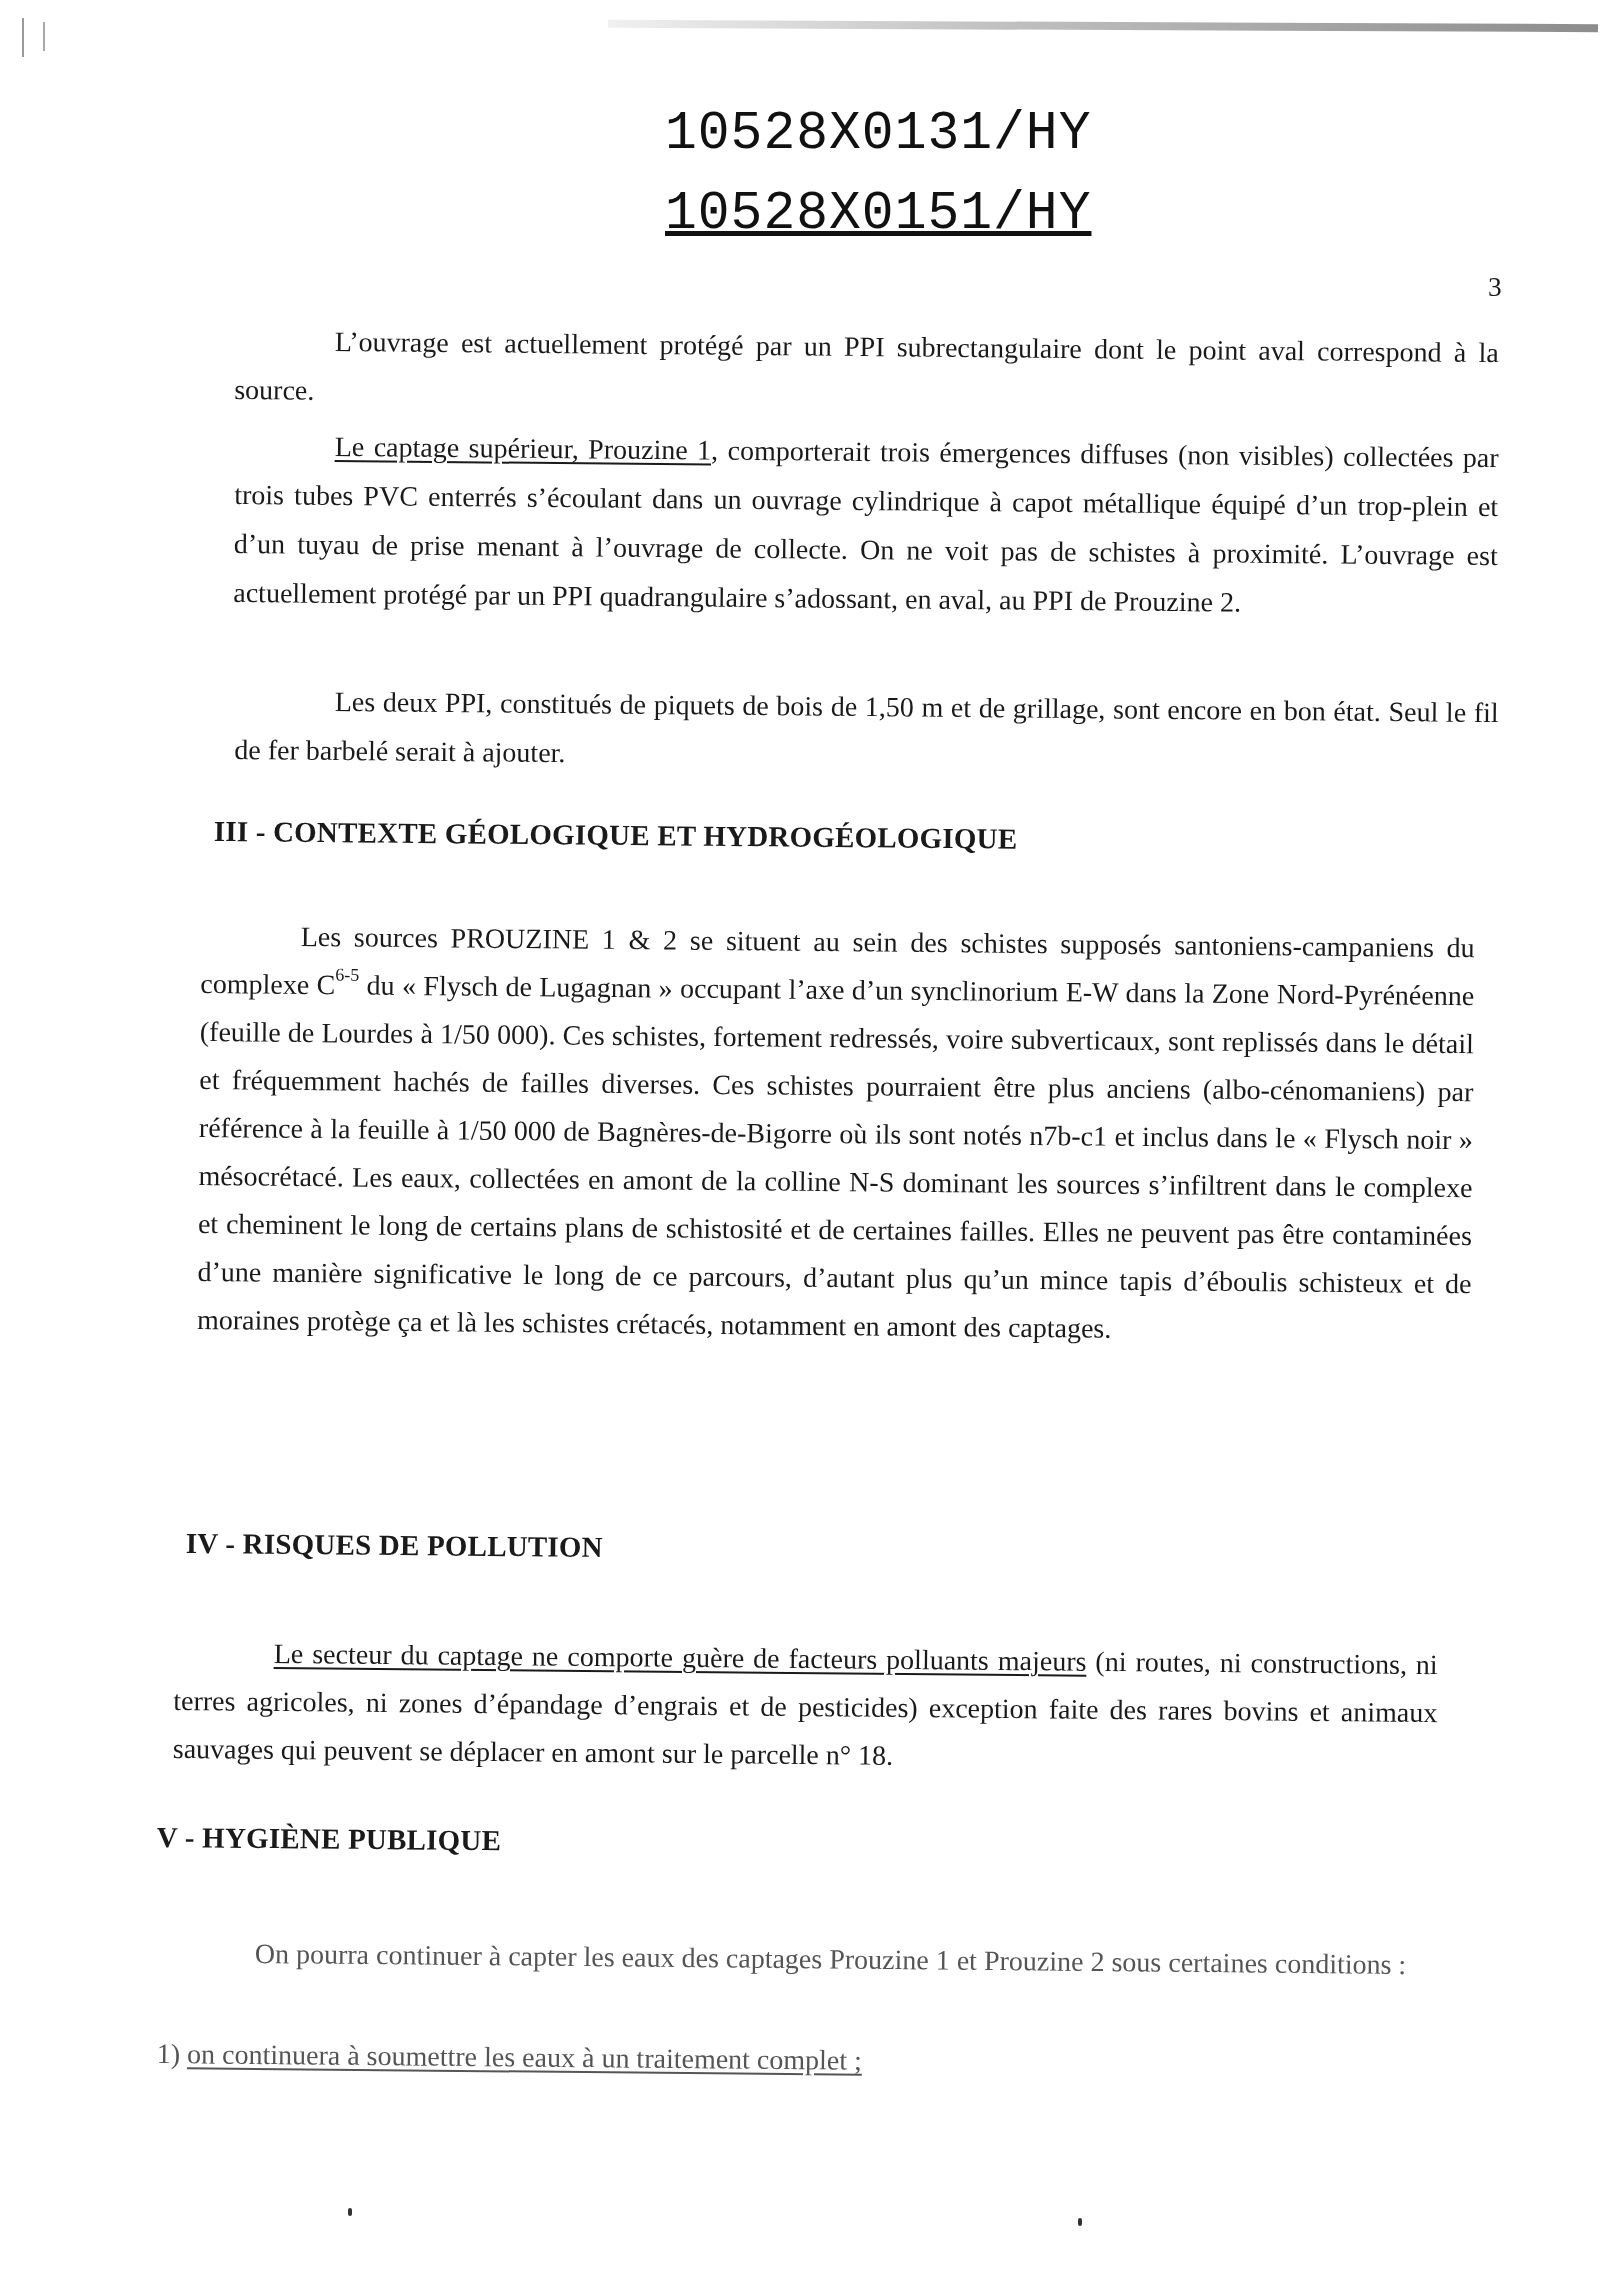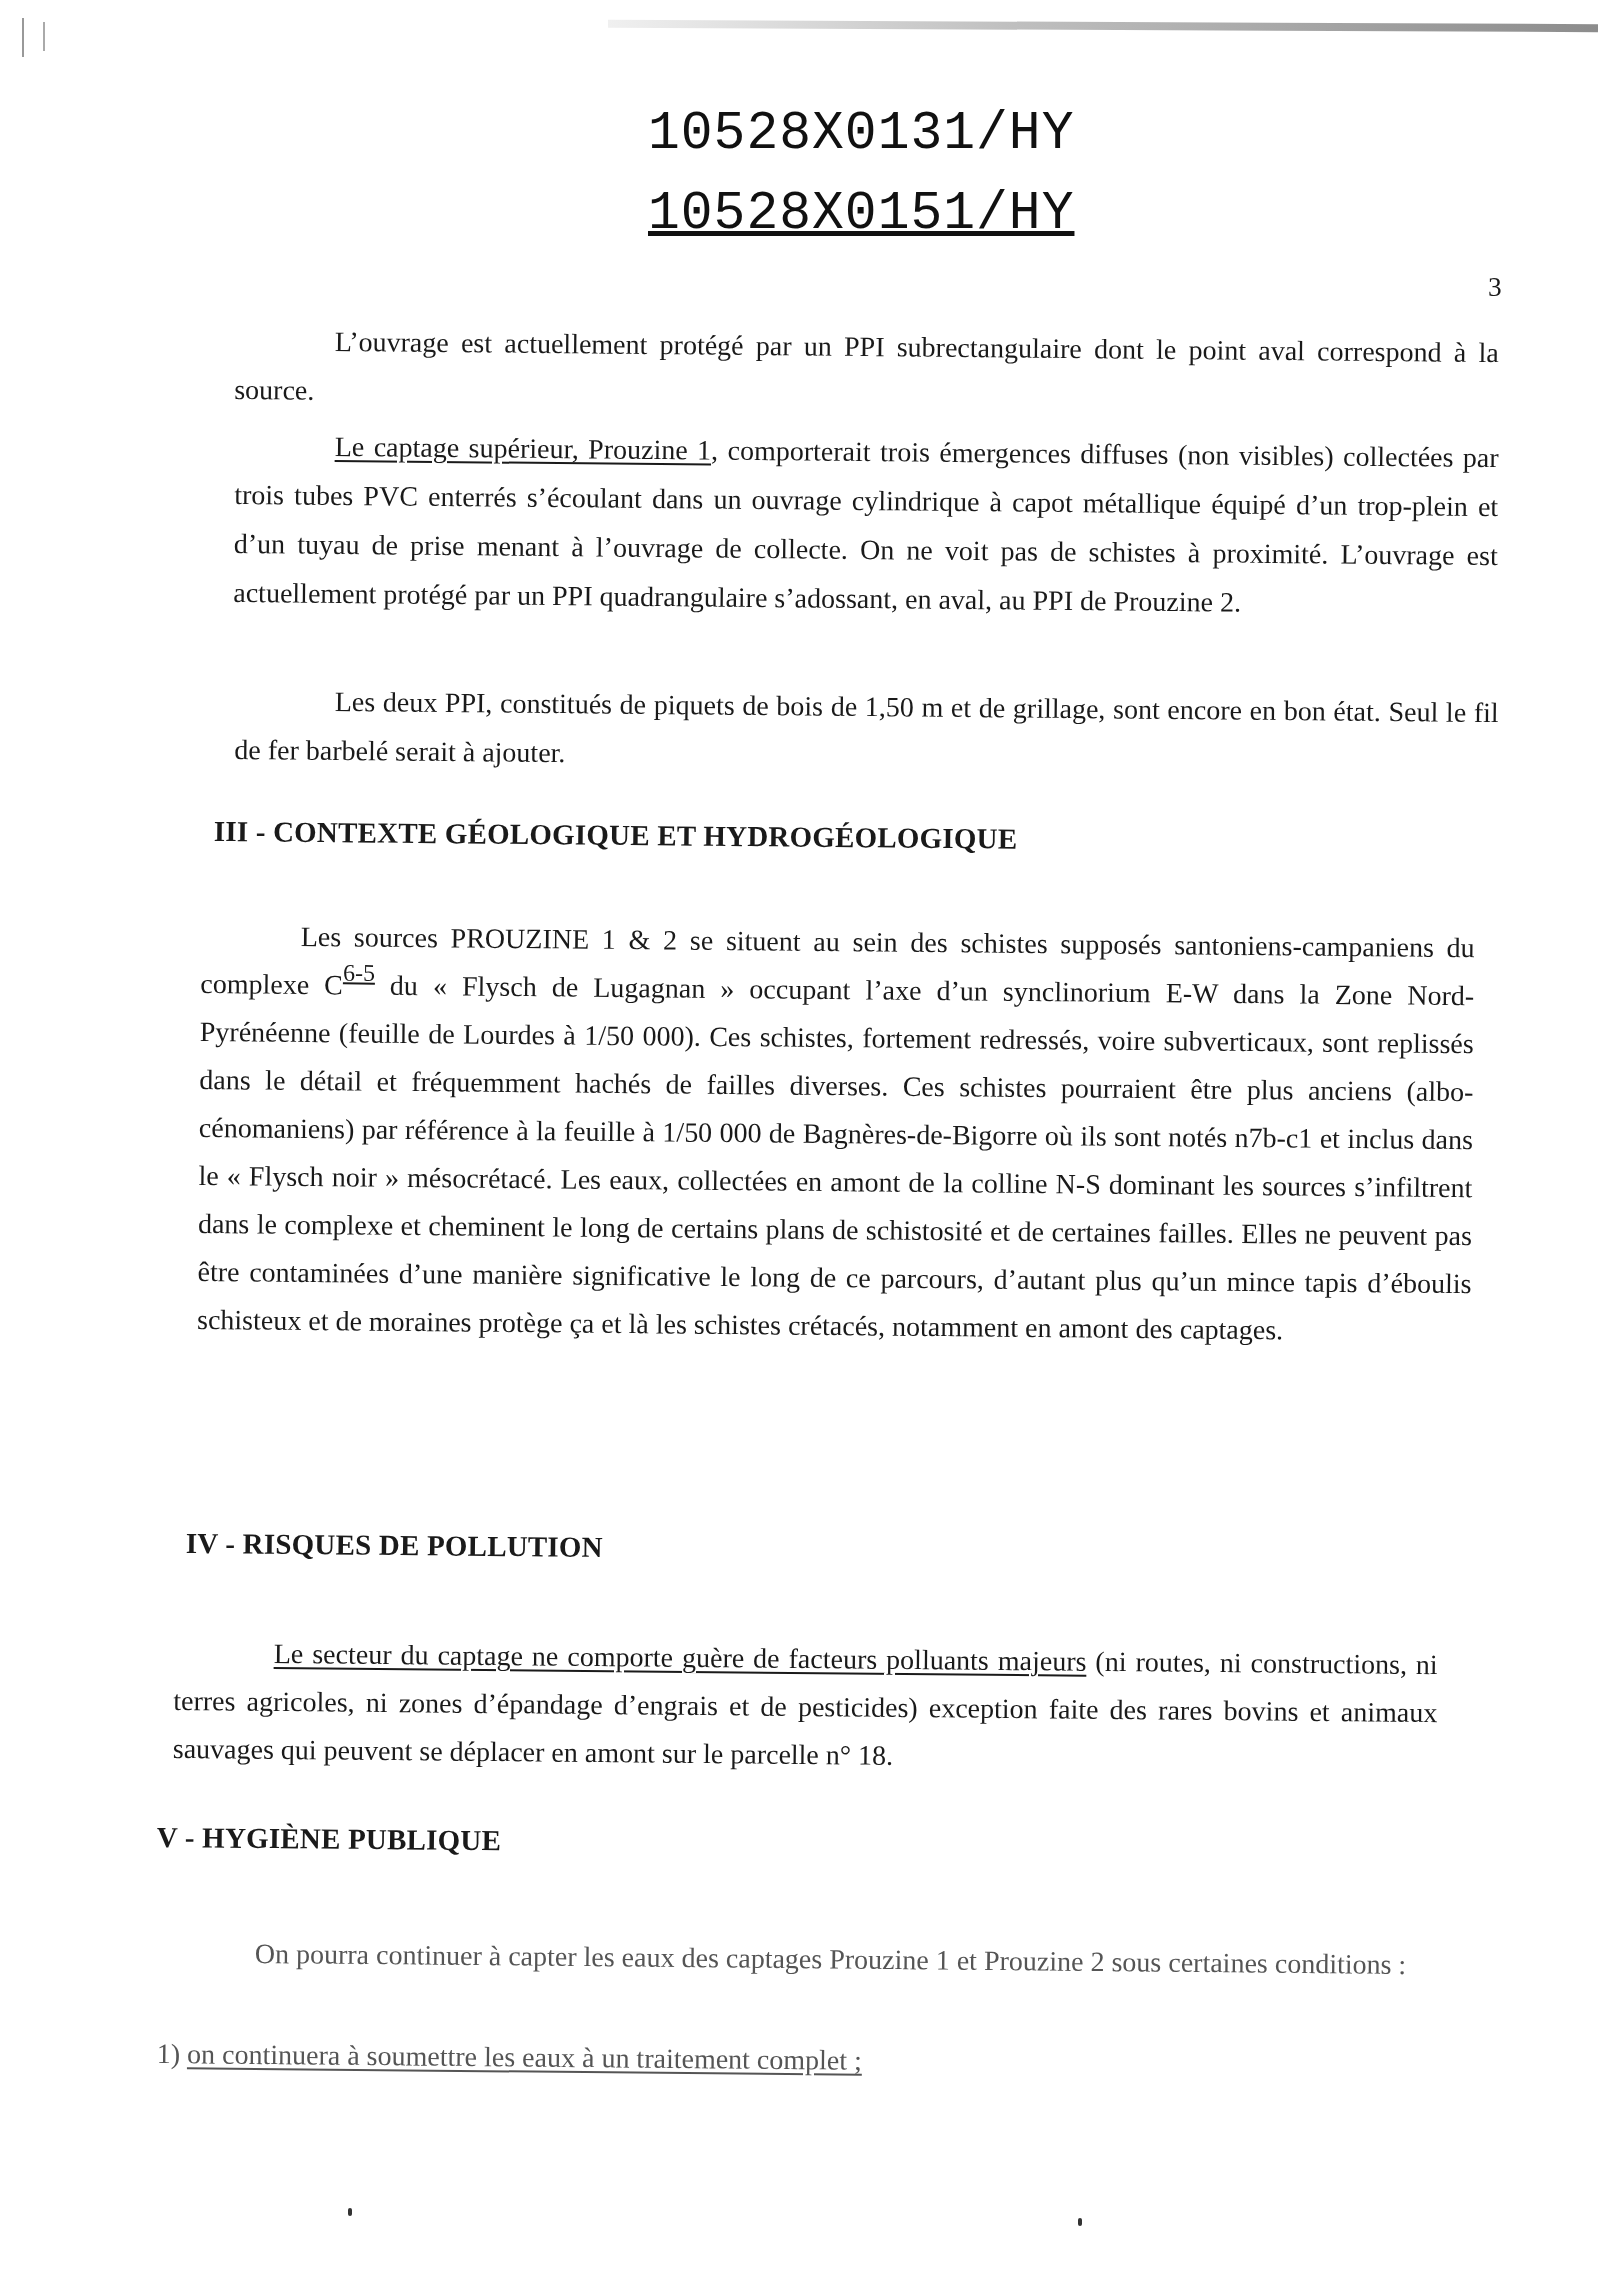--- a/index.html
+++ b/index.html
@@ -8,37 +8,37 @@
     font-family: "Liberation Serif", "DejaVu Serif", serif; color: #1a1a1a;
   }
   .scan-top {
     position: absolute; top: 21.6px; left: 608px; width: 990px; height: 7.8px;
     background: linear-gradient(90deg, rgba(180,180,180,0.2) 0%, rgba(150,150,150,0.6) 40%, rgba(120,120,120,0.85) 100%);
     transform: rotate(0.25deg);
   }
   .scan-mark-left { position: absolute; top: 17.6px; left: 21.6px; width: 2px; height: 39px; background: #999; }
   .scan-mark-left2 { position: absolute; top: 21.6px; left: 43px; width: 2px; height: 29px; background: #aaa; }
   .ref {
-    position: absolute; left: 648px; font-family: "Liberation Mono", "DejaVu Sans Mono", monospace;
+    position: absolute; left: 665px; font-family: "Liberation Mono", "DejaVu Sans Mono", monospace;
     font-size: 53px; letter-spacing: 1px; color: #111; line-height: 1;
   }
   .ref1 { top: 108px; }
   .ref2 { top: 188px; text-decoration: underline; }
   .page-number { position: absolute; top: 272px; left: 1488px; font-size: 27.4px; }
   .para {
     position: absolute; left: 235px; width: 1264px; font-size: 28px; line-height: 49px;
     text-align: justify; text-align-last: left; transform: rotate(0.55deg); transform-origin: left top;
   }
   .indent { text-indent: 100px; }
   .u { text-decoration: underline; text-decoration-thickness: 2px; text-underline-offset: 3.9px; }
   .heading {
     position: absolute; font-size: 29px; font-weight: bold; letter-spacing: 0.2px;
     transform: rotate(0.55deg); transform-origin: left top;
   }
-  sup { font-size: 24px; line-height: 0; vertical-align: 13.7px; text-decoration: underline; }
+  sup { font-size: 18px; line-height: 0; vertical-align: 13.7px; }
   .faded { color: #555; }
   .speck { position: absolute; width: 3.9px; height: 7.8px; background: #333; border-radius: 2px; }
 </style>
 </head>
 <body>
 
 <div class="scan-top"></div>
 <div class="scan-mark-left"></div>
 <div class="scan-mark-left2"></div>
 

